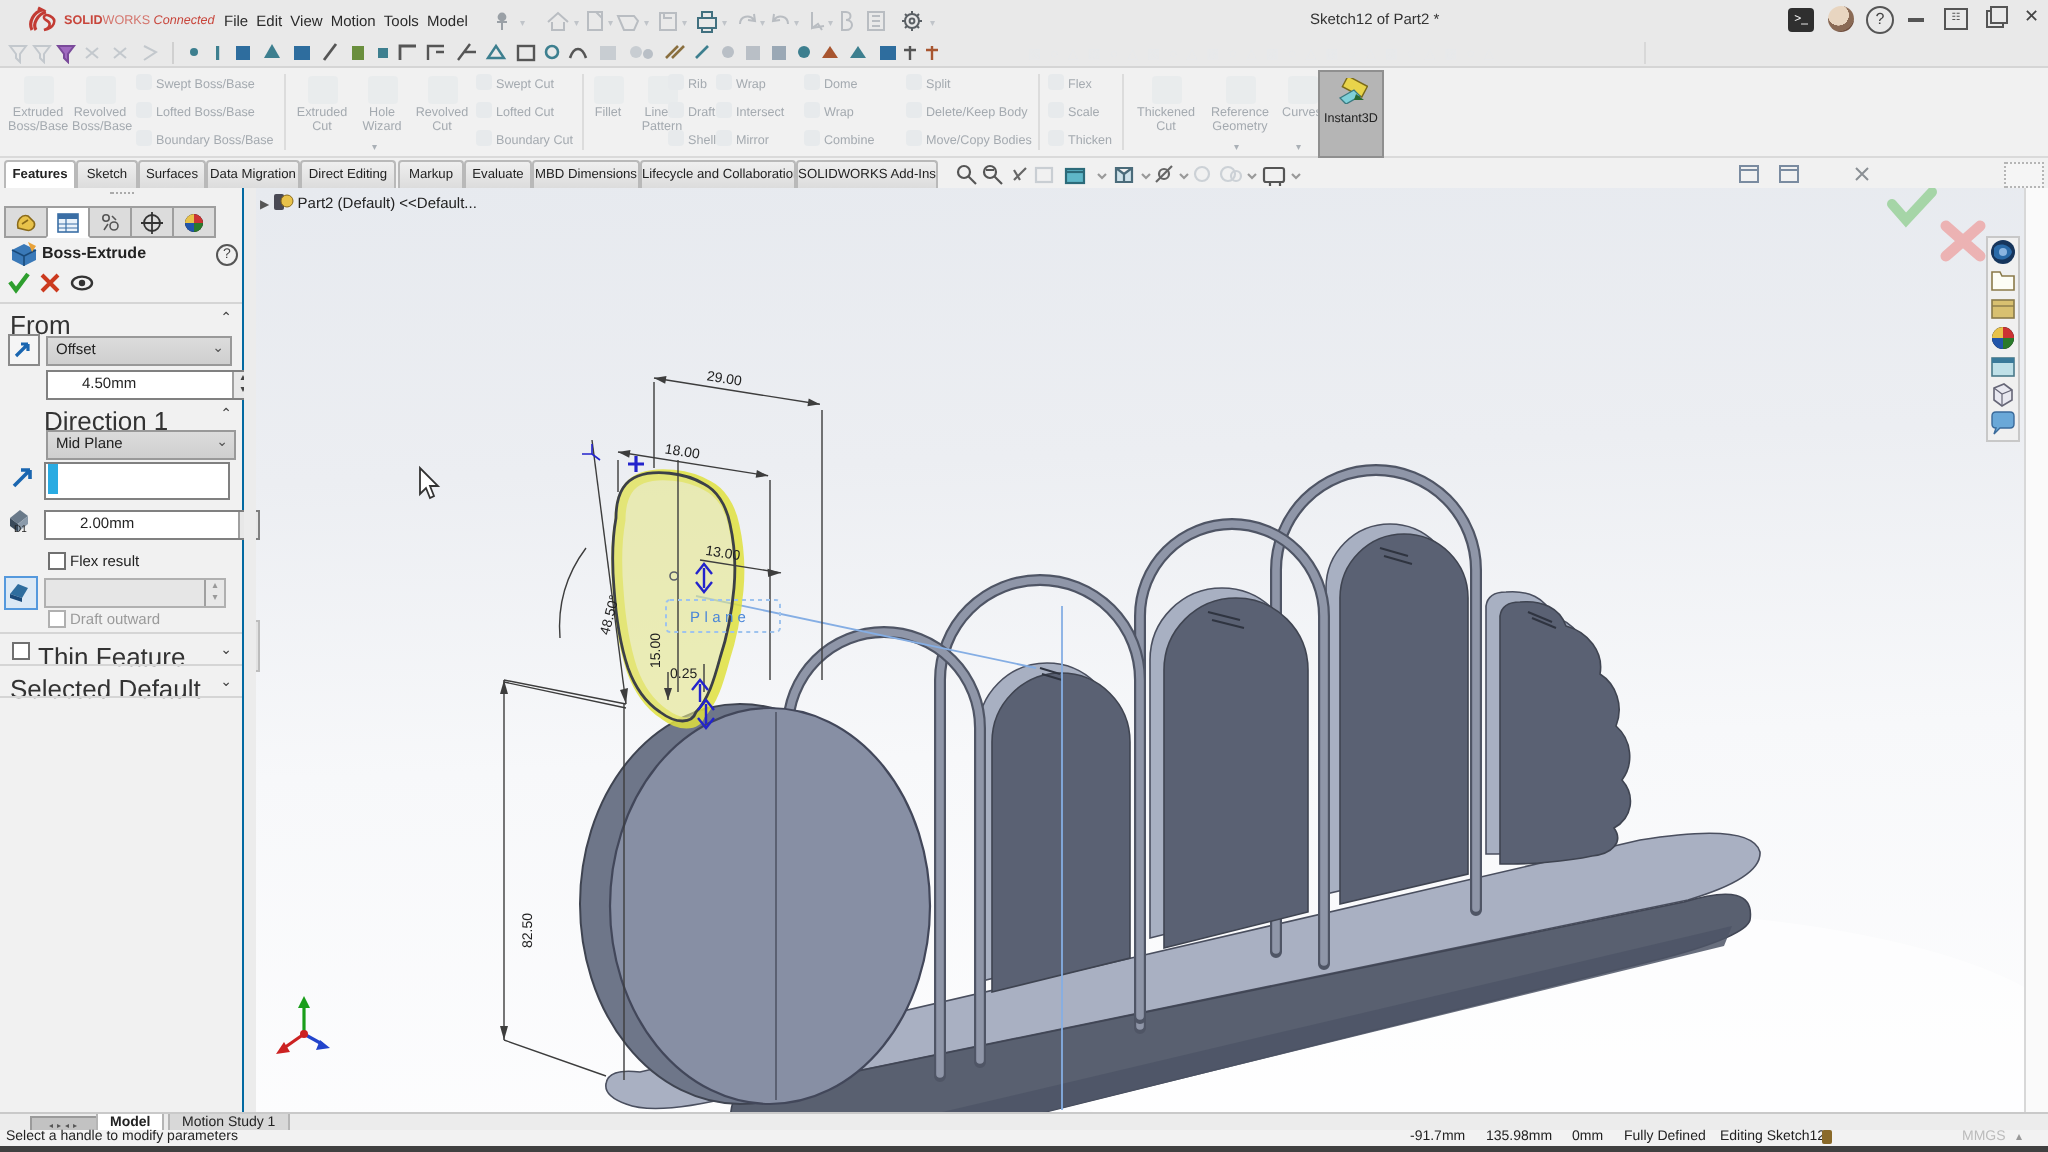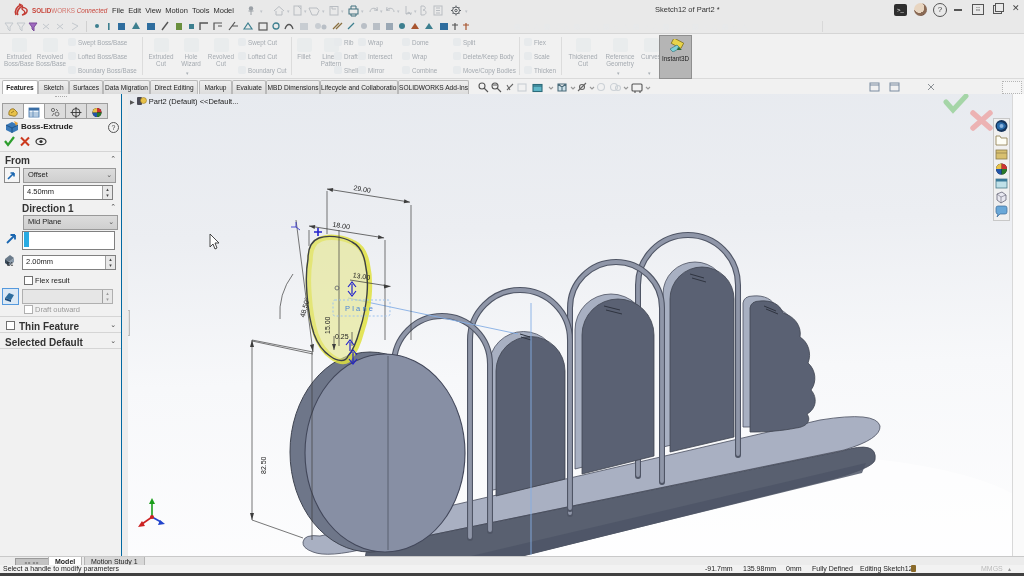--- a/index.html
+++ b/index.html
@@ -18,25 +18,25 @@
 .rrow{height:14px;line-height:14px;white-space:nowrap;}
 .pic{display:inline-block;width:8px;height:8px;background:#e7eaec;border-radius:2px;vertical-align:-1px;margin-right:2px;}
 .bpic{display:block;width:15px;height:14px;background:#e9eced;border-radius:2px;margin:2px auto 1px auto;}
 
 #tabrow{left:0;top:79px;width:1024px;height:15px;background:#f1f1f1;}
 .tab{position:absolute;top:1px;height:13px;line-height:13px;padding:0;font-size:6.6px;color:#222;background:linear-gradient(#efefef,#dcdcdc);border:1px solid #b9b9b9;border-bottom:none;border-radius:2px 2px 0 0;text-align:center;overflow:hidden;white-space:nowrap;}
 .tab.active{background:#fff;font-weight:bold;z-index:2;}
 
 #lpanel{left:0;top:94px;width:121px;height:462px;background:#f1f1f1;border-right:6px solid #0369a1;}
 #lstrip{left:122px;top:94px;width:6px;height:462px;background:#ececec;}
-.ph{font-size:10px;font-weight:bold;color:#333;}
+.ph{font-size:13px;font-weight:normal;color:#333;}
 .chev{position:absolute;right:5px;font-size:7px;color:#444;}
 .combo{position:absolute;height:13px;background:linear-gradient(#dcdcdc,#cfcfcf);border:1px solid #999;font-size:7.5px;color:#222;line-height:12px;padding-left:4px;}
 .combo .ca{position:absolute;right:3px;top:0;font-size:7px;color:#555;}
-.inp{position:absolute;height:13px;background:#fff;border:1px solid #808080;font-size:7.5px;color:#222;line-height:12px;padding-left:3px;}
+.inp{position:absolute;height:13px;background:#fff;border:1px solid #808080;font-size:7.5px;color:#222;line-height:12px;padding-left:17px;}
 .spin{position:absolute;right:0;top:0;width:9px;height:13px;background:#e8e8e8;border-left:1px solid #a0a0a0;font-size:5px;line-height:6px;text-align:center;color:#444;}
 .cb{position:absolute;width:7px;height:7px;background:#fff;border:1px solid #707070;}
 .clabel{position:absolute;font-size:7.5px;color:#222;}
 
 #btabs{left:0;top:556px;width:1024px;height:9px;background:#ececec;border-top:1px solid #c9c9c9;}
 #sbar{left:0;top:565px;width:1024px;height:8px;line-height:8px;background:#f2f2f2;font-size:7px;color:#222;}
 #dstrip{left:0;top:573px;width:1024px;height:3px;background:#404040;}
 .btab{position:absolute;top:0px;height:9px;line-height:9px;padding:0 6px;font-size:7px;border:1px solid #b5b5b5;border-top:none;background:#d8d8d8;color:#222;}
 
 #vp{left:128px;top:94px;width:884px;height:462px;background:linear-gradient(178deg,#e7eaef 0%,#eceef2 30%,#f7f8fa 60%,#fdfdfe 100%);}

